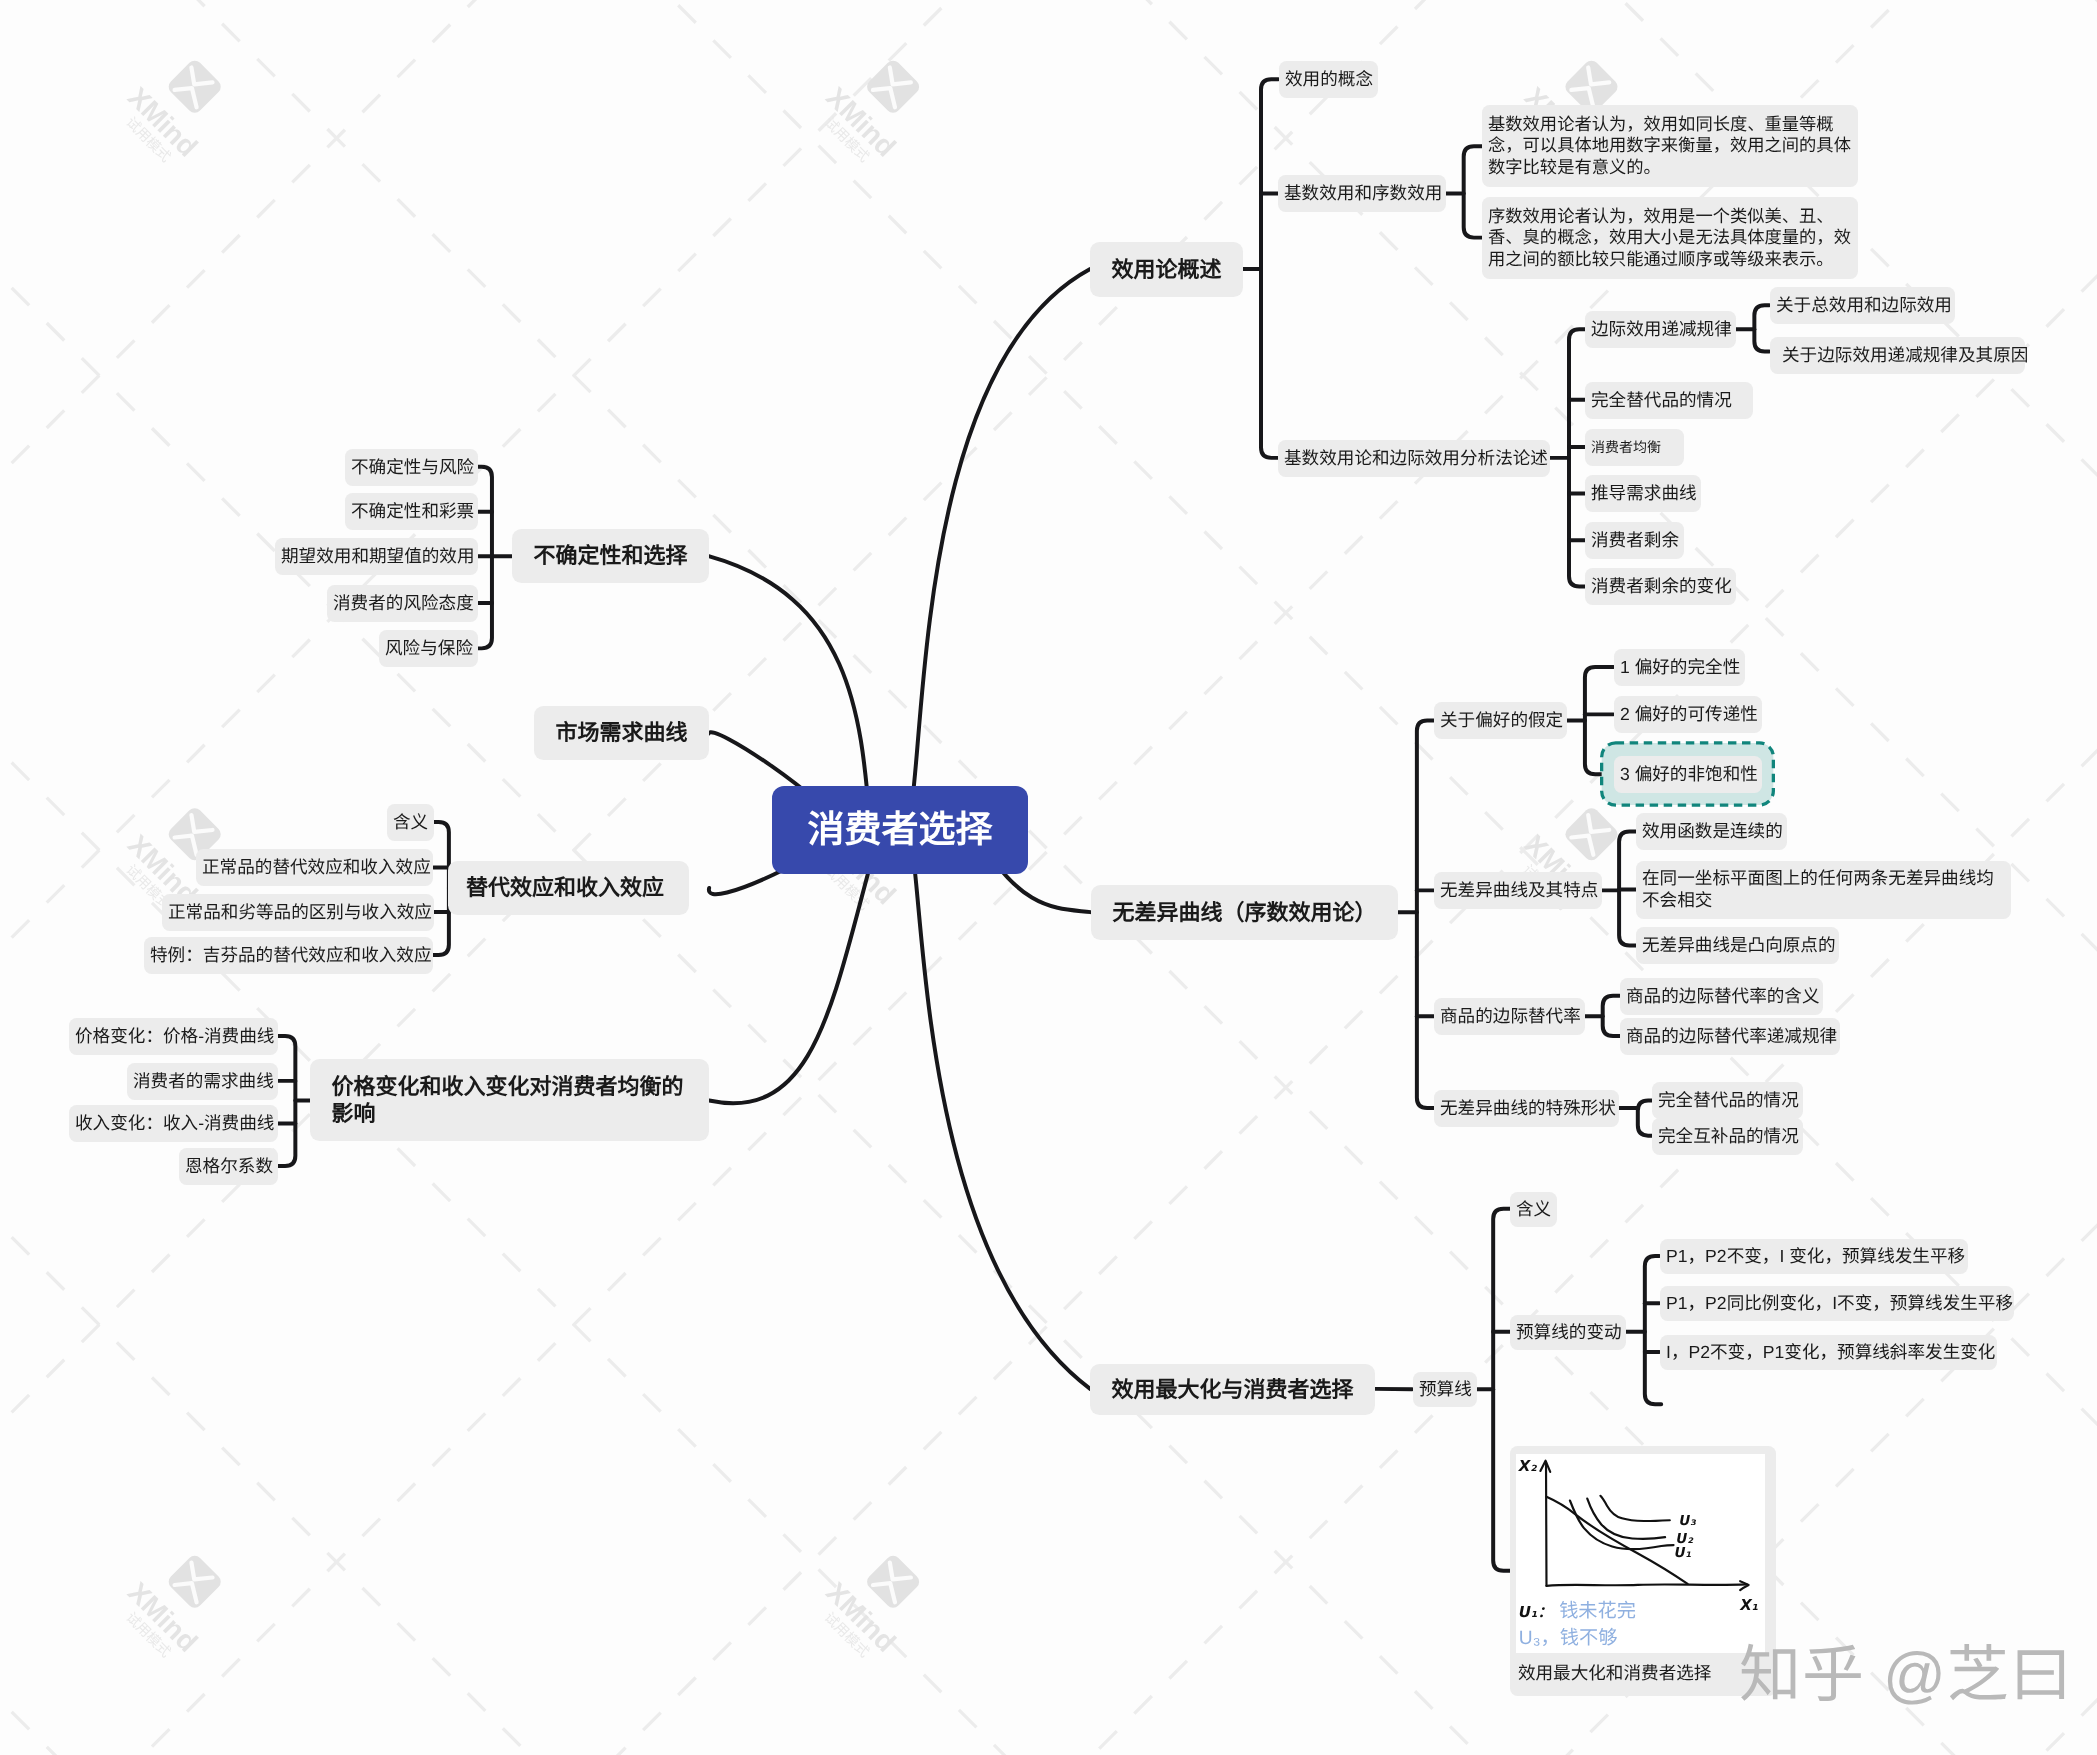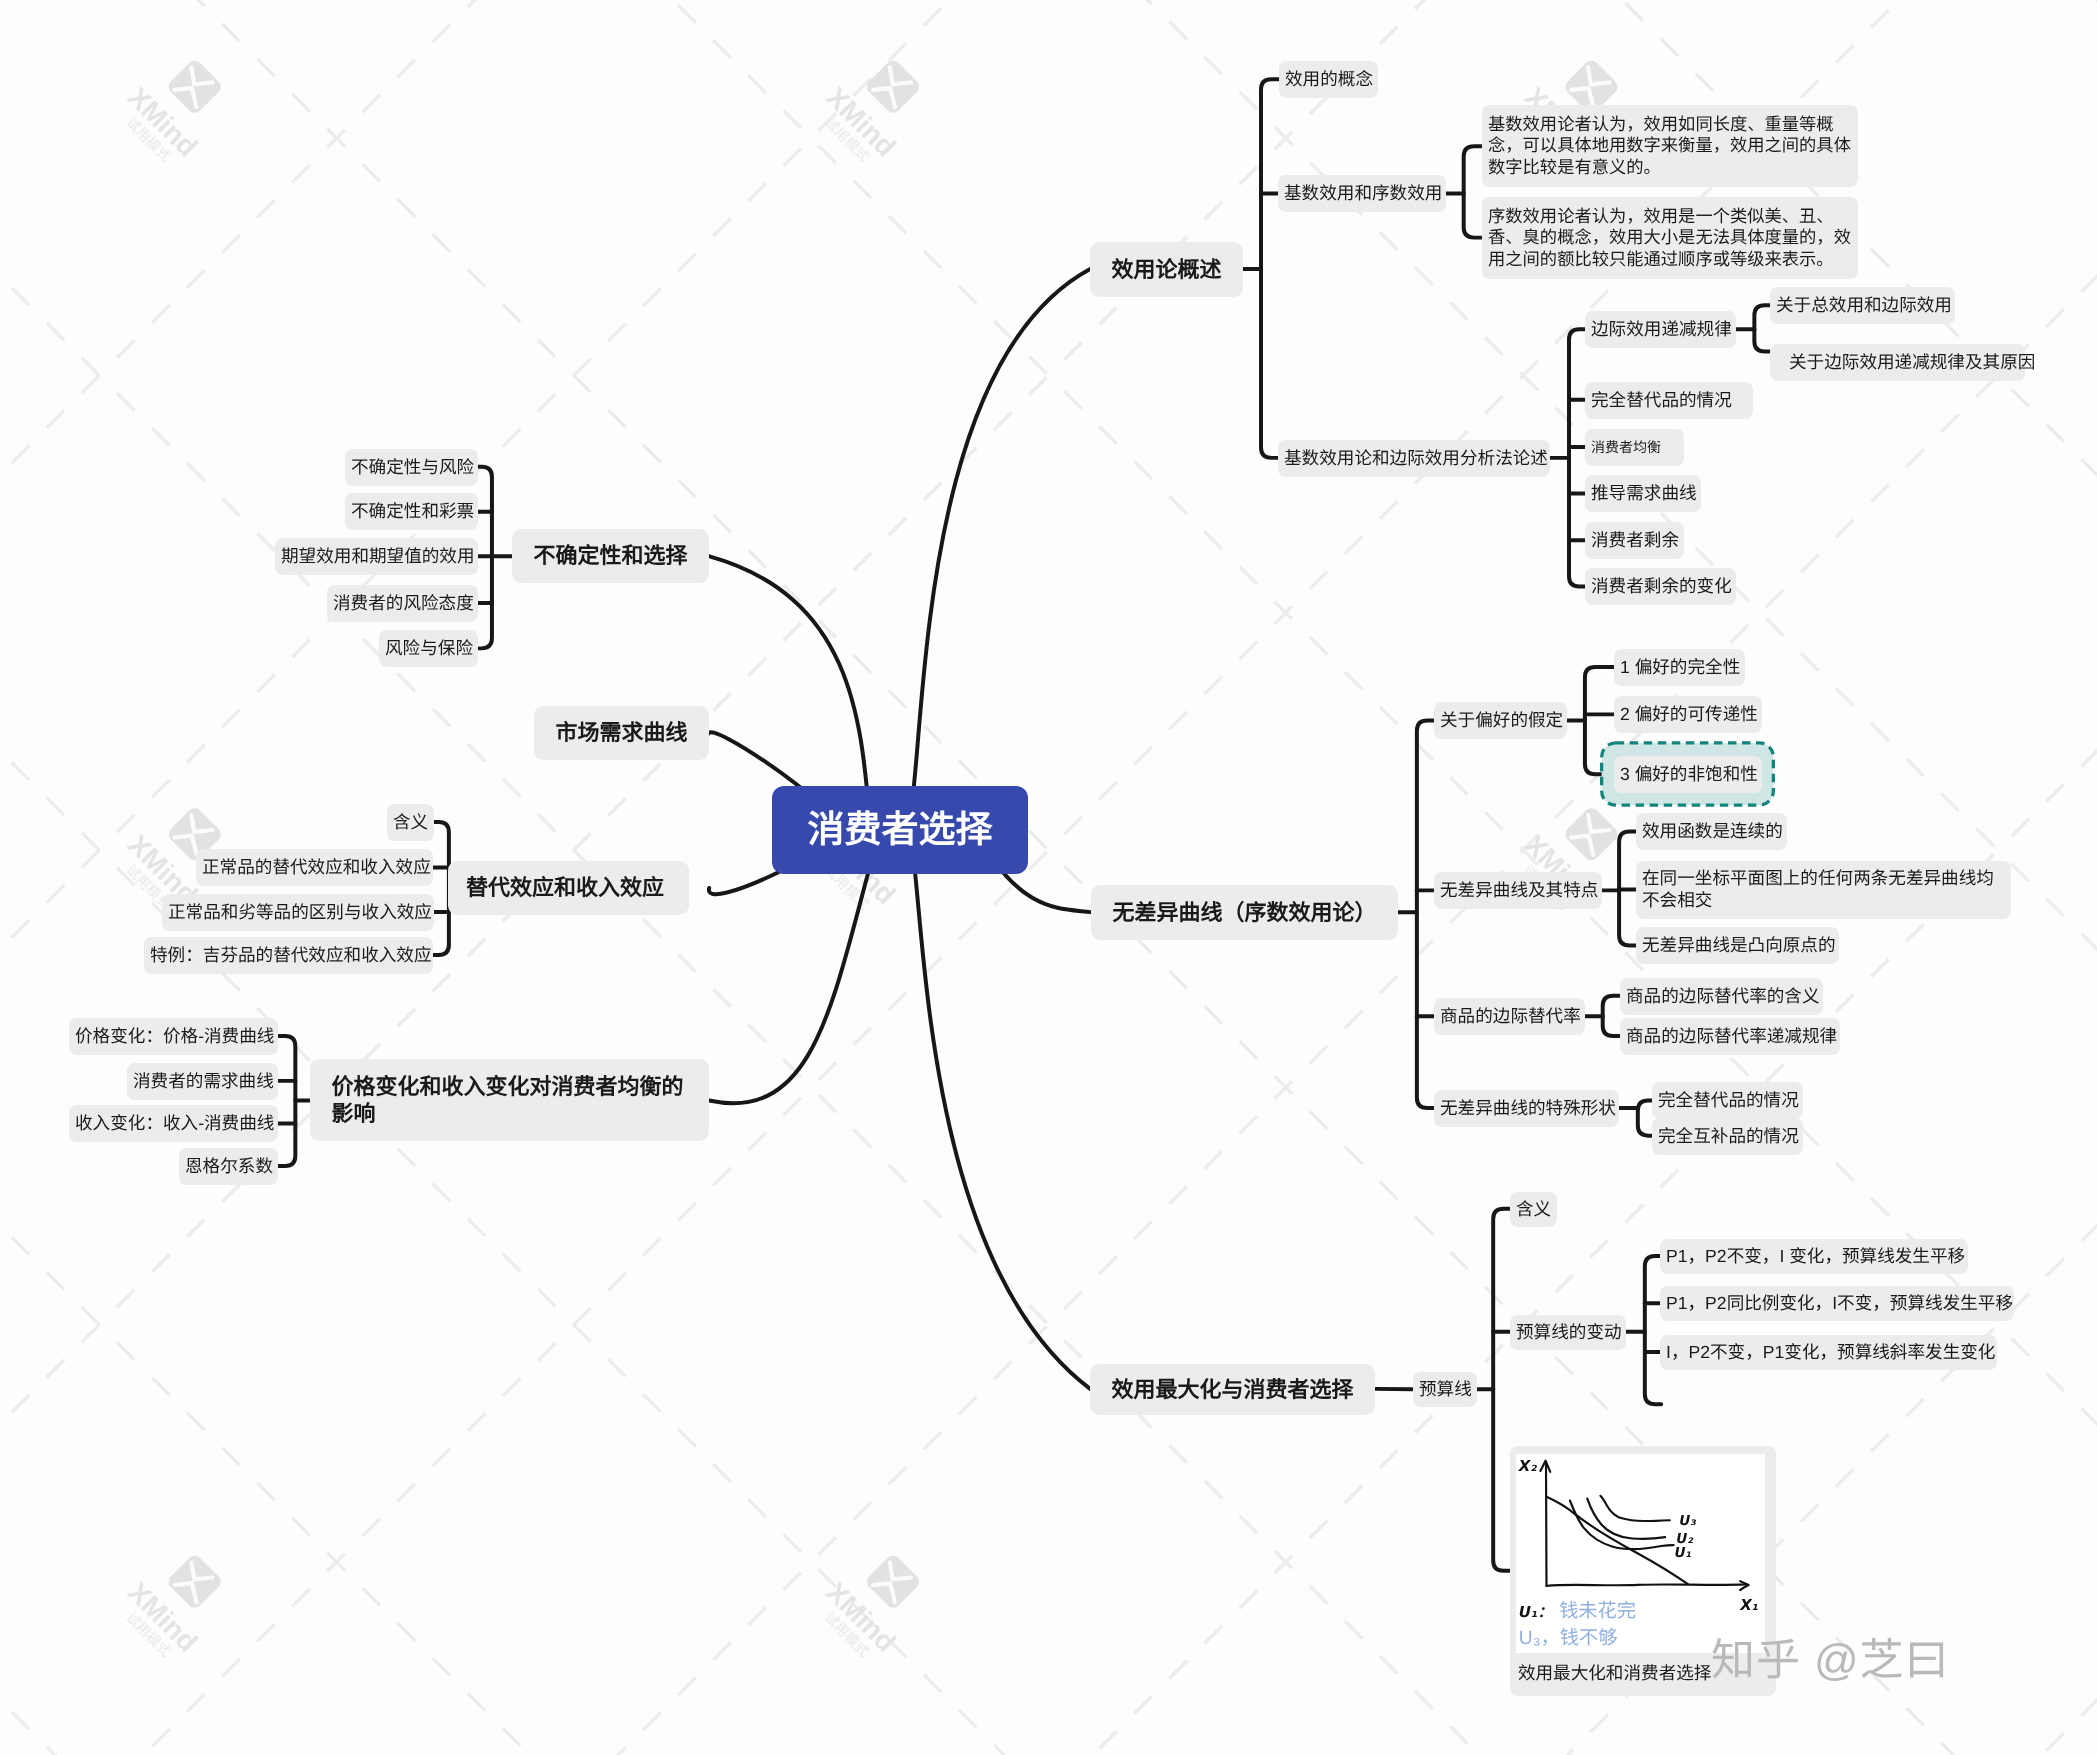--- a/index.html
+++ b/index.html
@@ -12,22 +12,22 @@
  stroke-linecap:round;stroke-linejoin:round;}
 .node{position:absolute;box-sizing:border-box;background:#ececec;border-radius:7.5px;
  color:#1a1a1a;display:flex;align-items:center;line-height:1.25;white-space:nowrap;}
 .node .t{display:block;width:100%;transform:translateZ(0);}
 .node.wrap{white-space:normal;}
 .node.b{font-weight:700;border-radius:9.4px;}
 .node.root{background:#3749ac;color:#fff;border-radius:12px;font-weight:700;}
 .hl{position:absolute;overflow:visible;}
 
 #wm{pointer-events:none;}
-.zhihu{position:absolute;color:#b9b9b9;font-size:44px;font-weight:400;transform:translateZ(0);
- letter-spacing:0.9px;white-space:nowrap;}
+.zhihu{position:absolute;color:#b9b9b9;font-size:62px;font-weight:400;transform:translateZ(0);
+ letter-spacing:0.9px;white-space:nowrap;margin-left:28px;}
 </style>
 </head>
 <body>
 
 <div id="stage">
 
   <svg class="layer" id="wm" viewBox="0 0 4480 3749">
       <g stroke="#ececec" stroke-width="7" stroke-dasharray="53 53" fill="none">
         <path d="M -200 -5694 L 4680 -814"></path>
         <path d="M -200 -4680 L 4680 200"></path>
@@ -337,21 +337,21 @@
     </div>
 <div class="node" style="left:1278px;top:440px;width:272px;height:37px;font-size:17.6px;padding:0 6px;">
       <span class="t">基数效用论和边际效用分析法论述</span>
     </div>
 <div class="node" style="left:1585px;top:311px;width:151px;height:37px;font-size:17.6px;padding:0 6px;">
       <span class="t">边际效用递减规律</span>
     </div>
 <div class="node" style="left:1770px;top:287px;width:185px;height:37px;font-size:17.6px;padding:0 6px;">
       <span class="t">关于总效用和边际效用</span>
     </div>
-<div class="node" style="left:1770px;top:344px;width:255px;height:37px;font-size:17.6px;padding:0 19px;">
+<div class="node" style="left:1770px;top:337px;width:255px;height:37px;font-size:17.6px;padding:0 12px;">
       <span class="t">关于边际效用递减规律及其原因</span>
     </div>
 <div class="node" style="left:1585px;top:382px;width:168px;height:37px;font-size:17.6px;padding:0 6px;">
       <span class="t">完全替代品的情况</span>
     </div>
 <div class="node" style="left:1585px;top:429px;width:99px;height:37px;font-size:14px;padding:0 6px;">
       <span class="t">消费者均衡</span>
     </div>
 <div class="node" style="left:1585px;top:475px;width:116px;height:37px;font-size:17.6px;padding:0 6px;">
       <span class="t">推导需求曲线</span>

